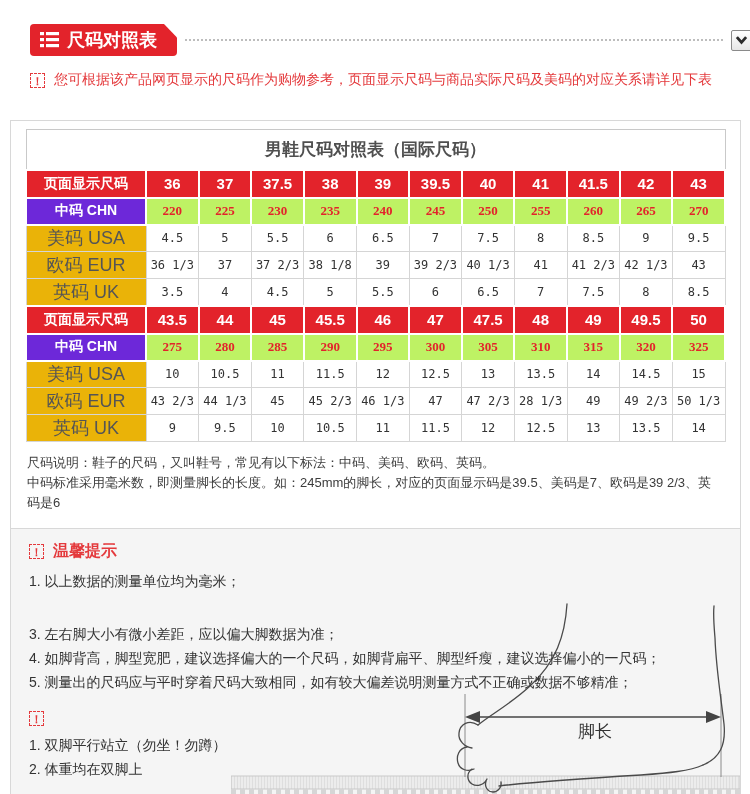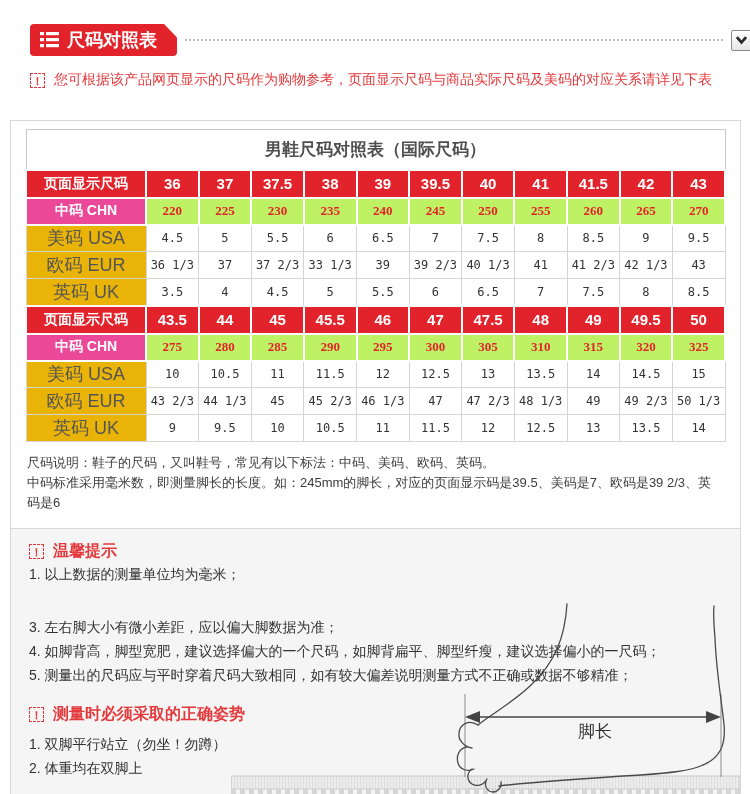--- a/index.html
+++ b/index.html
@@ -31,38 +31,38 @@
   
   table.size { width: 701px; margin: 0 auto; border-collapse: collapse; table-layout: fixed;
     border: 1px solid #c9c9c9; text-align: center; }
   .t-title td { height: 40px; font-size: 17px; color: #4f4f4f; font-weight: 600;
     background: #fff; border: 1px solid #c9c9c9; }
   tr.r-page { height: 28px; }
   tr.r-chn, tr.r-std { height: 27px; }
   tr.r-page th, tr.r-page td { background: #e3232b; color: #fff; font-weight: bold;
     border: 2px solid #fff; font-size: 15px; }
   tr.r-page th { font-size: 14px; }
-  tr.r-chn th { background: #ec4899; color: #fff; font-weight: bold; font-size: 14px;
+  tr.r-chn th { background: #6d28d9; color: #fff; font-weight: bold; font-size: 14px;
     border: 2px solid #fff; }
   tr.r-chn td { background: #bef264; color: #e3232b; font-weight: bold; font-size: 13px;
     font-family: Liberation Serif, serif; border: 2px solid #fff; }
   tr.r-std th { background: #eab308; color: #555; font-weight: normal; font-size: 18px;
     border: 1px solid #d5d5d5; }
   tr.r-std td { background: #fff; color: #333; font-size: 12px;
     font-family: "DejaVu Sans Mono", monospace; border: 1px solid #d5d5d5; }
 
   .notes { margin: 11px 3px 0; font-size: 13px; color: #3c3c3c; line-height: 20px; }
 
   
   .section2 { position: relative; height: 272px; background: #f5f5f5;
     border-top: 1px solid #d8d8d8; overflow: hidden; }
   .s2-inner { position: relative; z-index: 2; padding: 12px 18px 0; }
   .red-head { display: flex; gap: 9px; align-items: center; color: #e4393c;
     font-size: 16px; font-weight: bold; }
-  .tips-list { }
+  .tips-list { margin-top: 7px; }
   .tip-line { font-size: 14px; color: #333; line-height: 24px; min-height: 24px; }
   .tip-line.gap { min-height: 29px; }
   .posture-head { margin-top: 17px; }
   .posture-list { margin-top: 7px; }
 
   .foot-svg { position: absolute; right: 0; bottom: 0; z-index: 1; pointer-events: none; }
 </style>
 </head>
 <body>
 
@@ -145,21 +145,21 @@
             <td>8</td>
             <td>8.5</td>
             <td>9</td>
             <td>9.5</td>
           </tr>
           <tr class="r-std">
             <th>欧码 EUR</th>
             <td>36 1/3</td>
             <td>37</td>
             <td>37 2/3</td>
-            <td>33 1/3</td>
+            <td>38 1/8</td>
             <td>39</td>
             <td>39 2/3</td>
             <td>40 1/3</td>
             <td>41</td>
             <td>41 2/3</td>
             <td>42 1/3</td>
             <td>43</td>
           </tr>
           <tr class="r-std">
             <th>英码 UK</th>
@@ -219,21 +219,21 @@
           </tr>
           <tr class="r-std">
             <th>欧码 EUR</th>
             <td>43 2/3</td>
             <td>44 1/3</td>
             <td>45</td>
             <td>45 2/3</td>
             <td>46 1/3</td>
             <td>47</td>
             <td>47 2/3</td>
-            <td>48 1/3</td>
+            <td>28 1/3</td>
             <td>49</td>
             <td>49 2/3</td>
             <td>50 1/3</td>
           </tr>
           <tr class="r-std">
             <th>英码 UK</th>
             <td>9</td>
             <td>9.5</td>
             <td>10</td>
             <td>10.5</td>
@@ -262,21 +262,20 @@
       <div class="tips-list">
         <div class="tip-line">1. 以上数据的测量单位均为毫米；</div>
         <div class="tip-line gap"></div>
         <div class="tip-line">3. 左右脚大小有微小差距，应以偏大脚数据为准；</div>
         <div class="tip-line">4. 如脚背高，脚型宽肥，建议选择偏大的一个尺码，如脚背扁平、脚型纤瘦，建议选择偏小的一尺码；</div>
         <div class="tip-line">5. 测量出的尺码应与平时穿着尺码大致相同，如有较大偏差说明测量方式不正确或数据不够精准；</div>
       </div>
 
       <div class="red-head posture-head">
         <span class="excl">！</span>
-        <span>测量时必须采取的正确姿势</span>
       </div>
       <div class="posture-list">
         <div class="tip-line">1. 双脚平行站立（勿坐！勿蹲）</div>
         <div class="tip-line">2. 体重均在双脚上</div>
       </div>
     </div>
 
     <svg class="foot-svg" width="509" height="272" viewBox="0 0 509 272">
       <defs>
         <pattern id="hatch" width="3" height="13" patternUnits="userSpaceOnUse">

